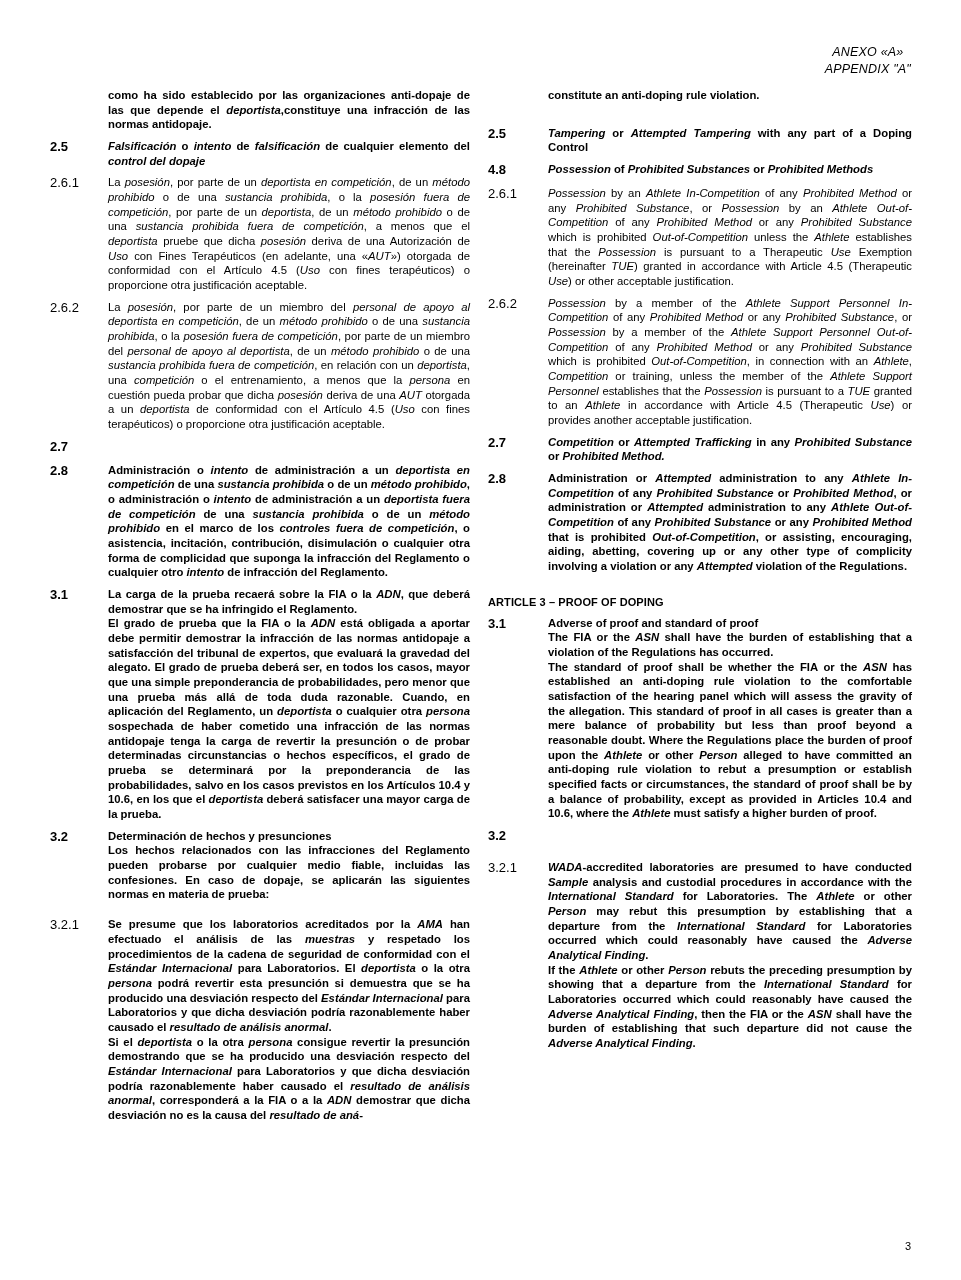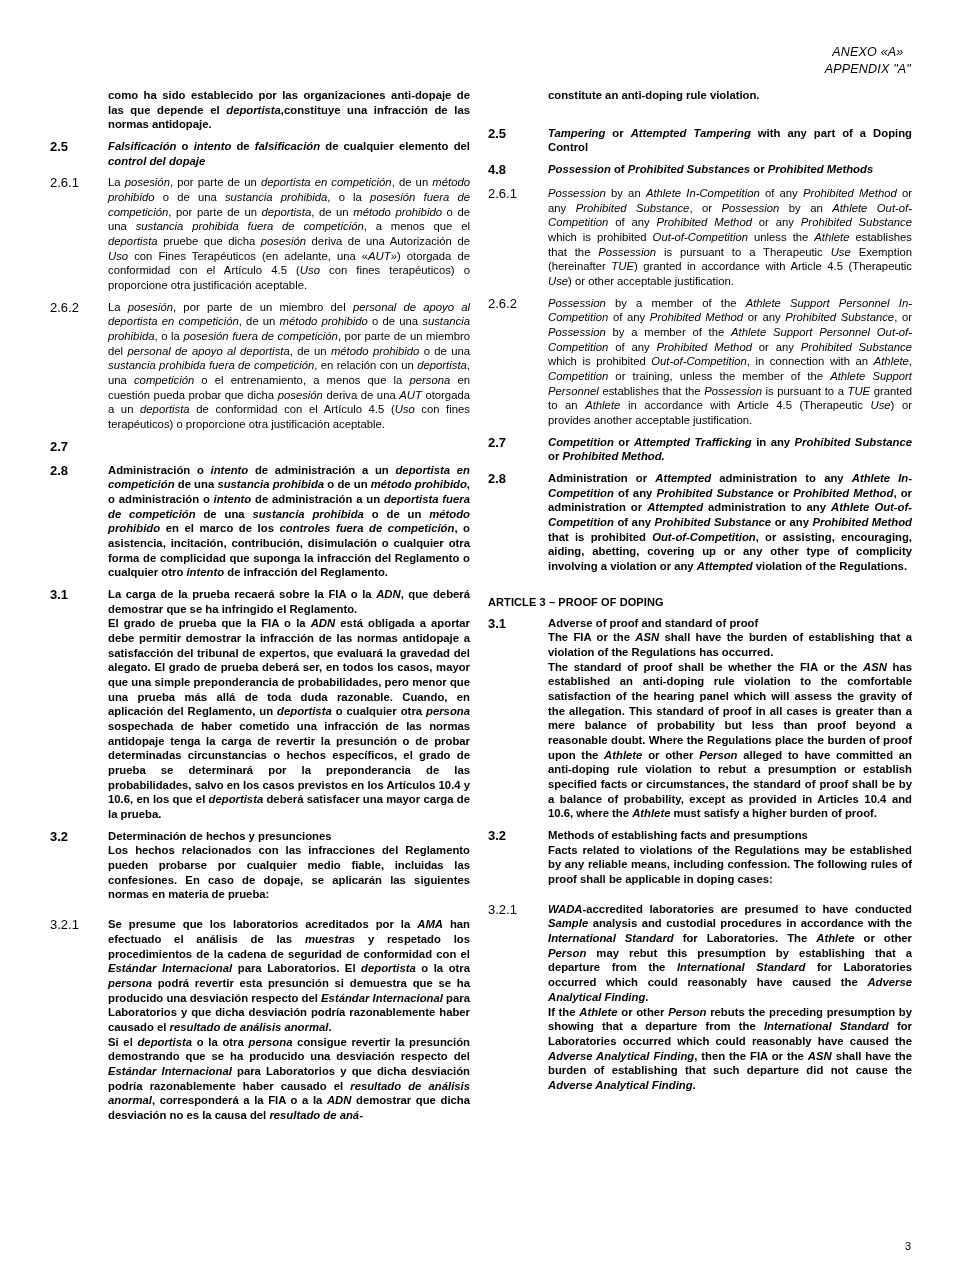--- a/index.html
+++ b/index.html
@@ -212,24 +212,20 @@
           <div class="blk">
             <div class="num bold">3.1</div>
             <div class="body">
               <div class="sub-head">Adverse of proof and standard of proof</div>
               <p>The FIA or the <i>ASN</i> shall have the burden of establishing that a violation of the Regulations has occurred.</p>
               <p>The standard of proof shall be whether the FIA or the <i>ASN</i> has established an anti-doping rule violation to the comfortable satisfaction of the hearing panel which will assess the gravity of the allegation. This standard of proof in all cases is greater than a mere balance of probability but less than proof beyond a reasonable doubt. Where the Regulations place the burden of proof upon the <i>Athlete</i> or other <i>Person</i> alleged to have committed an anti-doping rule violation to rebut a presumption or establish specified facts or circumstances, the standard of proof shall be by a balance of probability, except as provided in Articles 10.4 and 10.6, where the <i>Athlete</i> must satisfy a higher burden of proof.</p>
             </div>
           </div>
           <div class="blk">
             <div class="num bold">3.2</div>
-            <div class="body">
-              <div class="sub-head">Methods of establishing facts and presumptions</div>
-              <p>Facts related to violations of the Regulations may be established by any reliable means, including confession. The following rules of proof shall be applicable in doping cases:</p>
-            </div>
           </div>
           <div class="spacer-sm"></div>
           <div class="blk">
             <div class="num">3.2.1</div>
             <div class="body">
               <p><i>WADA</i>-accredited laboratories are presumed to have conducted <i>Sample</i> analysis and custodial procedures in accordance with the <i>International Standard</i> for Laboratories. The <i>Athlete</i> or other <i>Person</i> may rebut this presumption by establishing that a departure from the <i>International Standard</i> for Laboratories occurred which could reasonably have caused the <i>Adverse Analytical Finding</i>.</p>
               <p>If the <i>Athlete</i> or other <i>Person</i> rebuts the preceding presumption by showing that a departure from the <i>International Standard</i> for Laboratories occurred which could reasonably have caused the <i>Adverse Analytical Finding</i>, then the FIA or the <i>ASN</i> shall have the burden of establishing that such departure did not cause the <i>Adverse Analytical Finding</i>.</p>
             </div>
           </div>
         </div>

